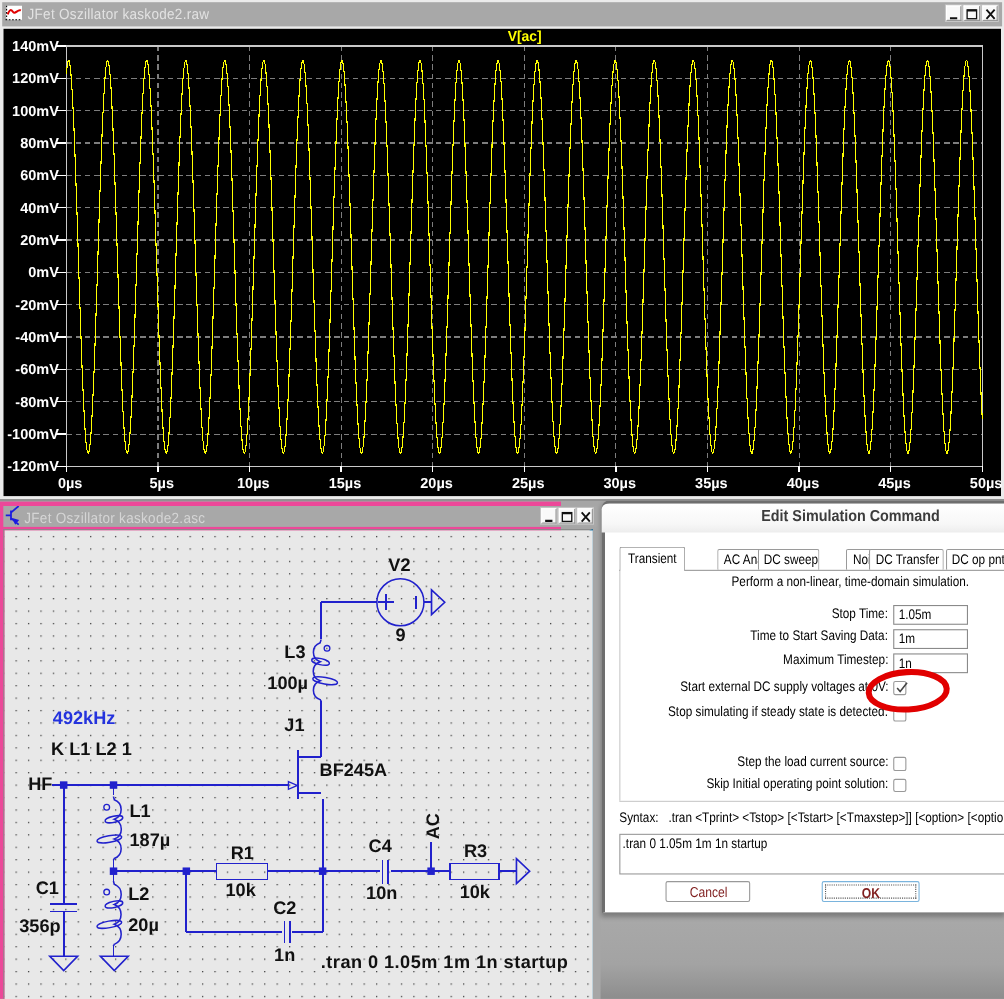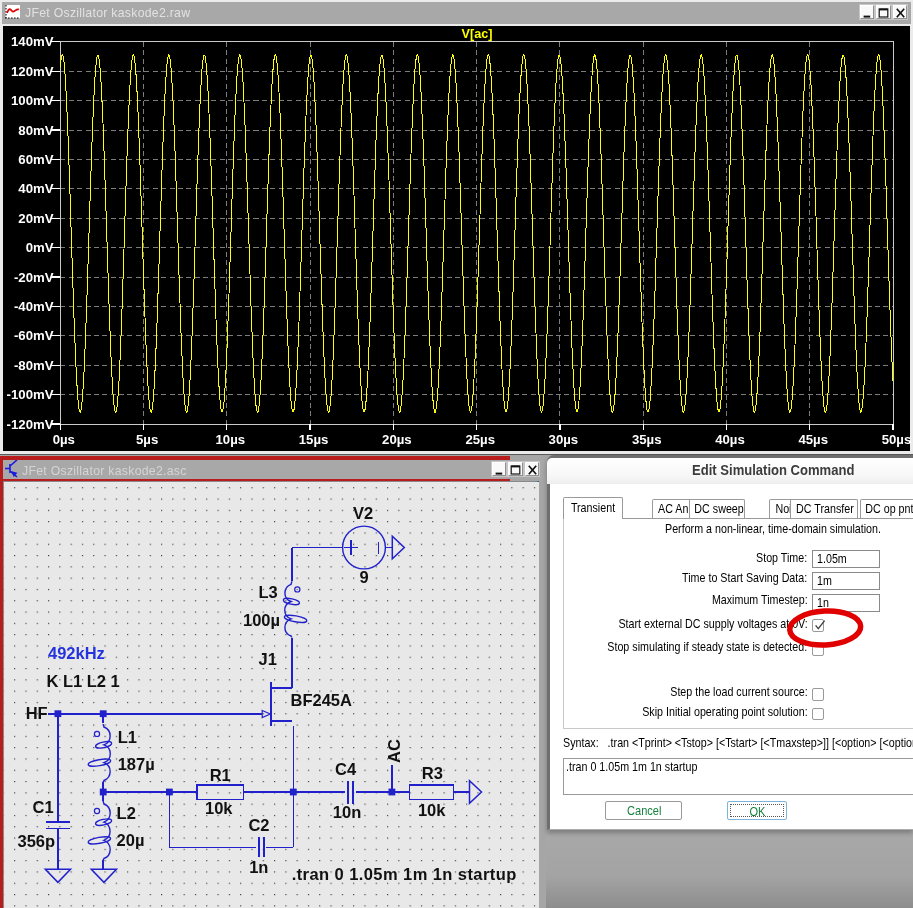--- a/index.html
+++ b/index.html
@@ -9,21 +9,21 @@
 #wavewin { position:absolute; left:0; top:0; width:913px; height:455px;
   background:#ebebeb; border-bottom:1px solid #5a5a5a; }
 #wavetitle { position:absolute; left:2px; top:2px; width:909px; height:22px; background:#a8a8a8;padding-left:20px; }
 #wavetitle .ttxt { position:absolute; left:23px; top:3px; font-size:13.5px; color:#e2e2e2; letter-spacing:0.3px; transform:scaleX(0.91); transform-origin:0 50%; }
 .wbtn { position:absolute; width:14.5px; height:14.5px; background:#f9f9f9;
   border:1px solid; border-color:#ffffff #909090 #909090 #ffffff; box-shadow:0 0 0 1px #c6c6c6; }
 .wbtn svg { position:absolute; left:0px; top:1px; }
 .wavesvg { position:absolute; left:3px; top:26px; }
 .wl { font-family:"Liberation Sans",sans-serif; font-weight:bold; font-size:13.2px; fill:#ffffff; }
 
-#schwin { position:absolute; left:0; top:456px; width:510px; height:452px; background:#b91c1c; }
+#schwin { position:absolute; left:0; top:456px; width:510px; height:452px; background:#ec4899; }
 #schtitle { position:absolute; left:3px; top:4px; width:540px; height:19px; background:#a8a8a8; }
 #schtitle .ttxt { position:absolute; left:19px; top:2.5px; font-size:13.5px; color:#d5d5d5; letter-spacing:0.3px; transform:scaleX(0.91); transform-origin:0 50%; }
 #schclient { position:absolute; left:3px; top:25px; width:536px; height:427px;
   border-left:1px solid #8a8a8a; border-top:1px solid #8a8a8a; border-right:3px solid #0369a1; }
 .schsvg { position:absolute; left:0px; top:0px; }
 .sl { font-family:"Liberation Sans",sans-serif; font-weight:bold; font-size:16.5px; fill:#111111; }
 .slb { font-family:"Liberation Sans",sans-serif; font-weight:bold; font-size:16.5px; fill:#2433dd; }
 .slt { font-family:"Liberation Sans",sans-serif; font-weight:bold; font-size:16.5px; fill:#111; letter-spacing:0.42px; }
 
 #dlg { position:absolute; left:547px; top:455px; width:366px; height:375px;
@@ -48,23 +48,23 @@
 .rl { right:105.5px; margin-top:-455px; text-align:right; font-size:12.6px; color:#000; white-space:nowrap; transform:scaleX(0.85); transform-origin:100% 50%; }
 .ib { left:264.5px; width:68.5px; height:17.5px; border:1px solid #8a8a8a; background:#fff;
   font-size:12.6px; color:#000; padding-left:4px; line-height:16px; margin-top:-455px; position:absolute; }
 .cb { left:264.5px; width:12.8px; height:12.8px; border:1px solid #999; border-radius:2px; background:#fff;
   margin-top:-455px; }
 .cb svg { position:absolute; left:0; top:-1px; }
 .syntax { left:16px; top:280.5px; font-size:12.6px; color:#000; white-space:nowrap; transform:scaleX(0.85); transform-origin:0 50%; }
 .tarea { left:16px; top:302.5px; width:351px; height:37.5px; border:1px solid #999; background:#fff;
   font-size:12.6px; color:#000; padding:1.5px 0 0 1.5px; }
 .btn { top:345.5px; height:19.5px; background:#fff; border:1px solid #999; border-radius:2px;
-  text-align:center; font-size:13px; color:#15803d; line-height:18px; }
+  text-align:center; font-size:13px; color:#7f1d1d; line-height:18px; }
 .cancel { left:58.39999999999998px; width:77px; }
-.ok { left:180px; width:60px; border:1.5px solid #7ab4dd; }
+.ok { left:200px; width:89px; border:1.5px solid #7ab4dd;font-weight:bold; }
 .okin { position:absolute; left:2px; top:2px; right:2px; bottom:2px; border:1px dotted #555; line-height:14px; }
 .redell { left:222.5px; top:147.5px; z-index:5; }
 
 #brbg { position:absolute; left:546px; top:830px; width:367px; height:78px;
   background:linear-gradient(#a9a9a9 0%, #a3a3a3 60%, #8d8d8d 100%); }
 </style></head>
 <body>
 <div id="wavewin">
   <div id="wavetitle">
       <span class="ttxt">JFet Oszillator kaskode2.raw</span>

